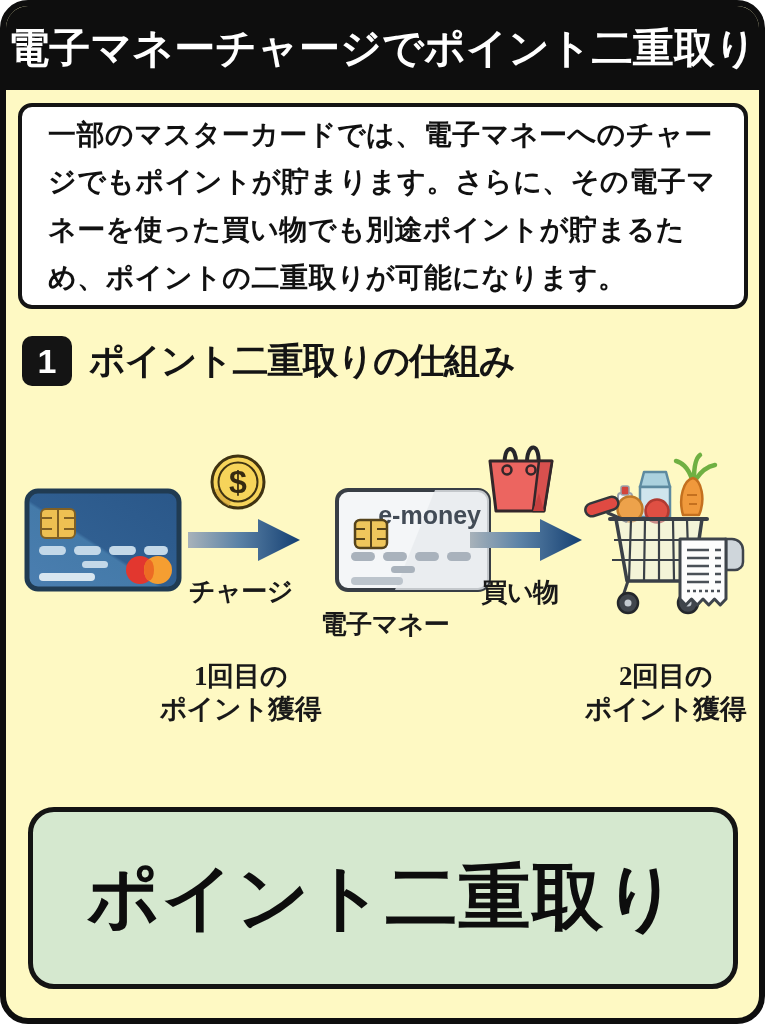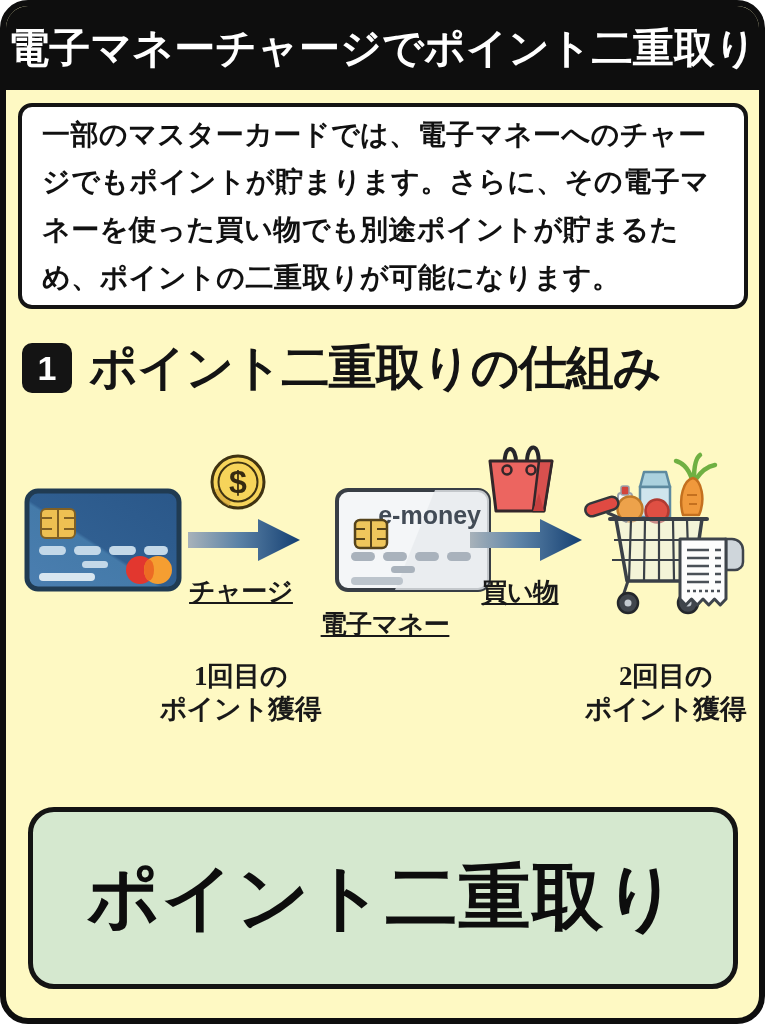--- a/index.html
+++ b/index.html
@@ -20,40 +20,40 @@
     background:#0e0e0e;
     display:flex; align-items:center; justify-content:center;
   }
   .header h1 {
     color:#ffffff; font-size:41px; font-weight:900; letter-spacing:0px;
     white-space:nowrap;
   }
   .intro-box {
     position:absolute; left:12px; top:97px; width:730px; height:206px;
     background:#ffffff; border:4px solid #141414; border-radius:14px;
-    padding:12px 20px; display:flex; align-items:center;
+    padding:12px 26px; display:flex; align-items:center;
   }
   .intro-box p {
     font-size:28px; font-weight:800; line-height:1.7; color:#111111;
     letter-spacing:0.5px;
   }
   .section-header {
     position:absolute; left:16px; top:330px;
     display:flex; align-items:center; gap:17px;
   }
   .section-num {
     width:50px; height:50px; background:#141414; color:#ffffff;
     border-radius:10px; display:grid; place-items:center;
     font-size:34px; font-weight:900;
   }
-  .section-title { font-size:48px; font-weight:900; color:#141414; letter-spacing:-1px; }
+  .section-title { font-size:36px; font-weight:900; color:#141414; letter-spacing:-1px; }
   .abs { position:absolute; }
   .dlabel {
     position:absolute; text-align:center; font-weight:900; color:#191919;
-    font-size:26px; letter-spacing:-0.5px; white-space:nowrap;text-decoration:underline;
+    font-size:26px; letter-spacing:-0.5px; white-space:nowrap;
   }
   .gain {
     position:absolute; text-align:center; font-weight:900; color:#191919;
     font-size:27px; line-height:1.22; letter-spacing:-0.5px;font-family:Liberation Serif, serif;
   }
   .result-box {
     position:absolute; left:22px; top:801px; width:710px; height:182px;
     background:#d5e8cf; border:5px solid #141414; border-radius:26px;
     display:flex; align-items:center; justify-content:center;
   }

